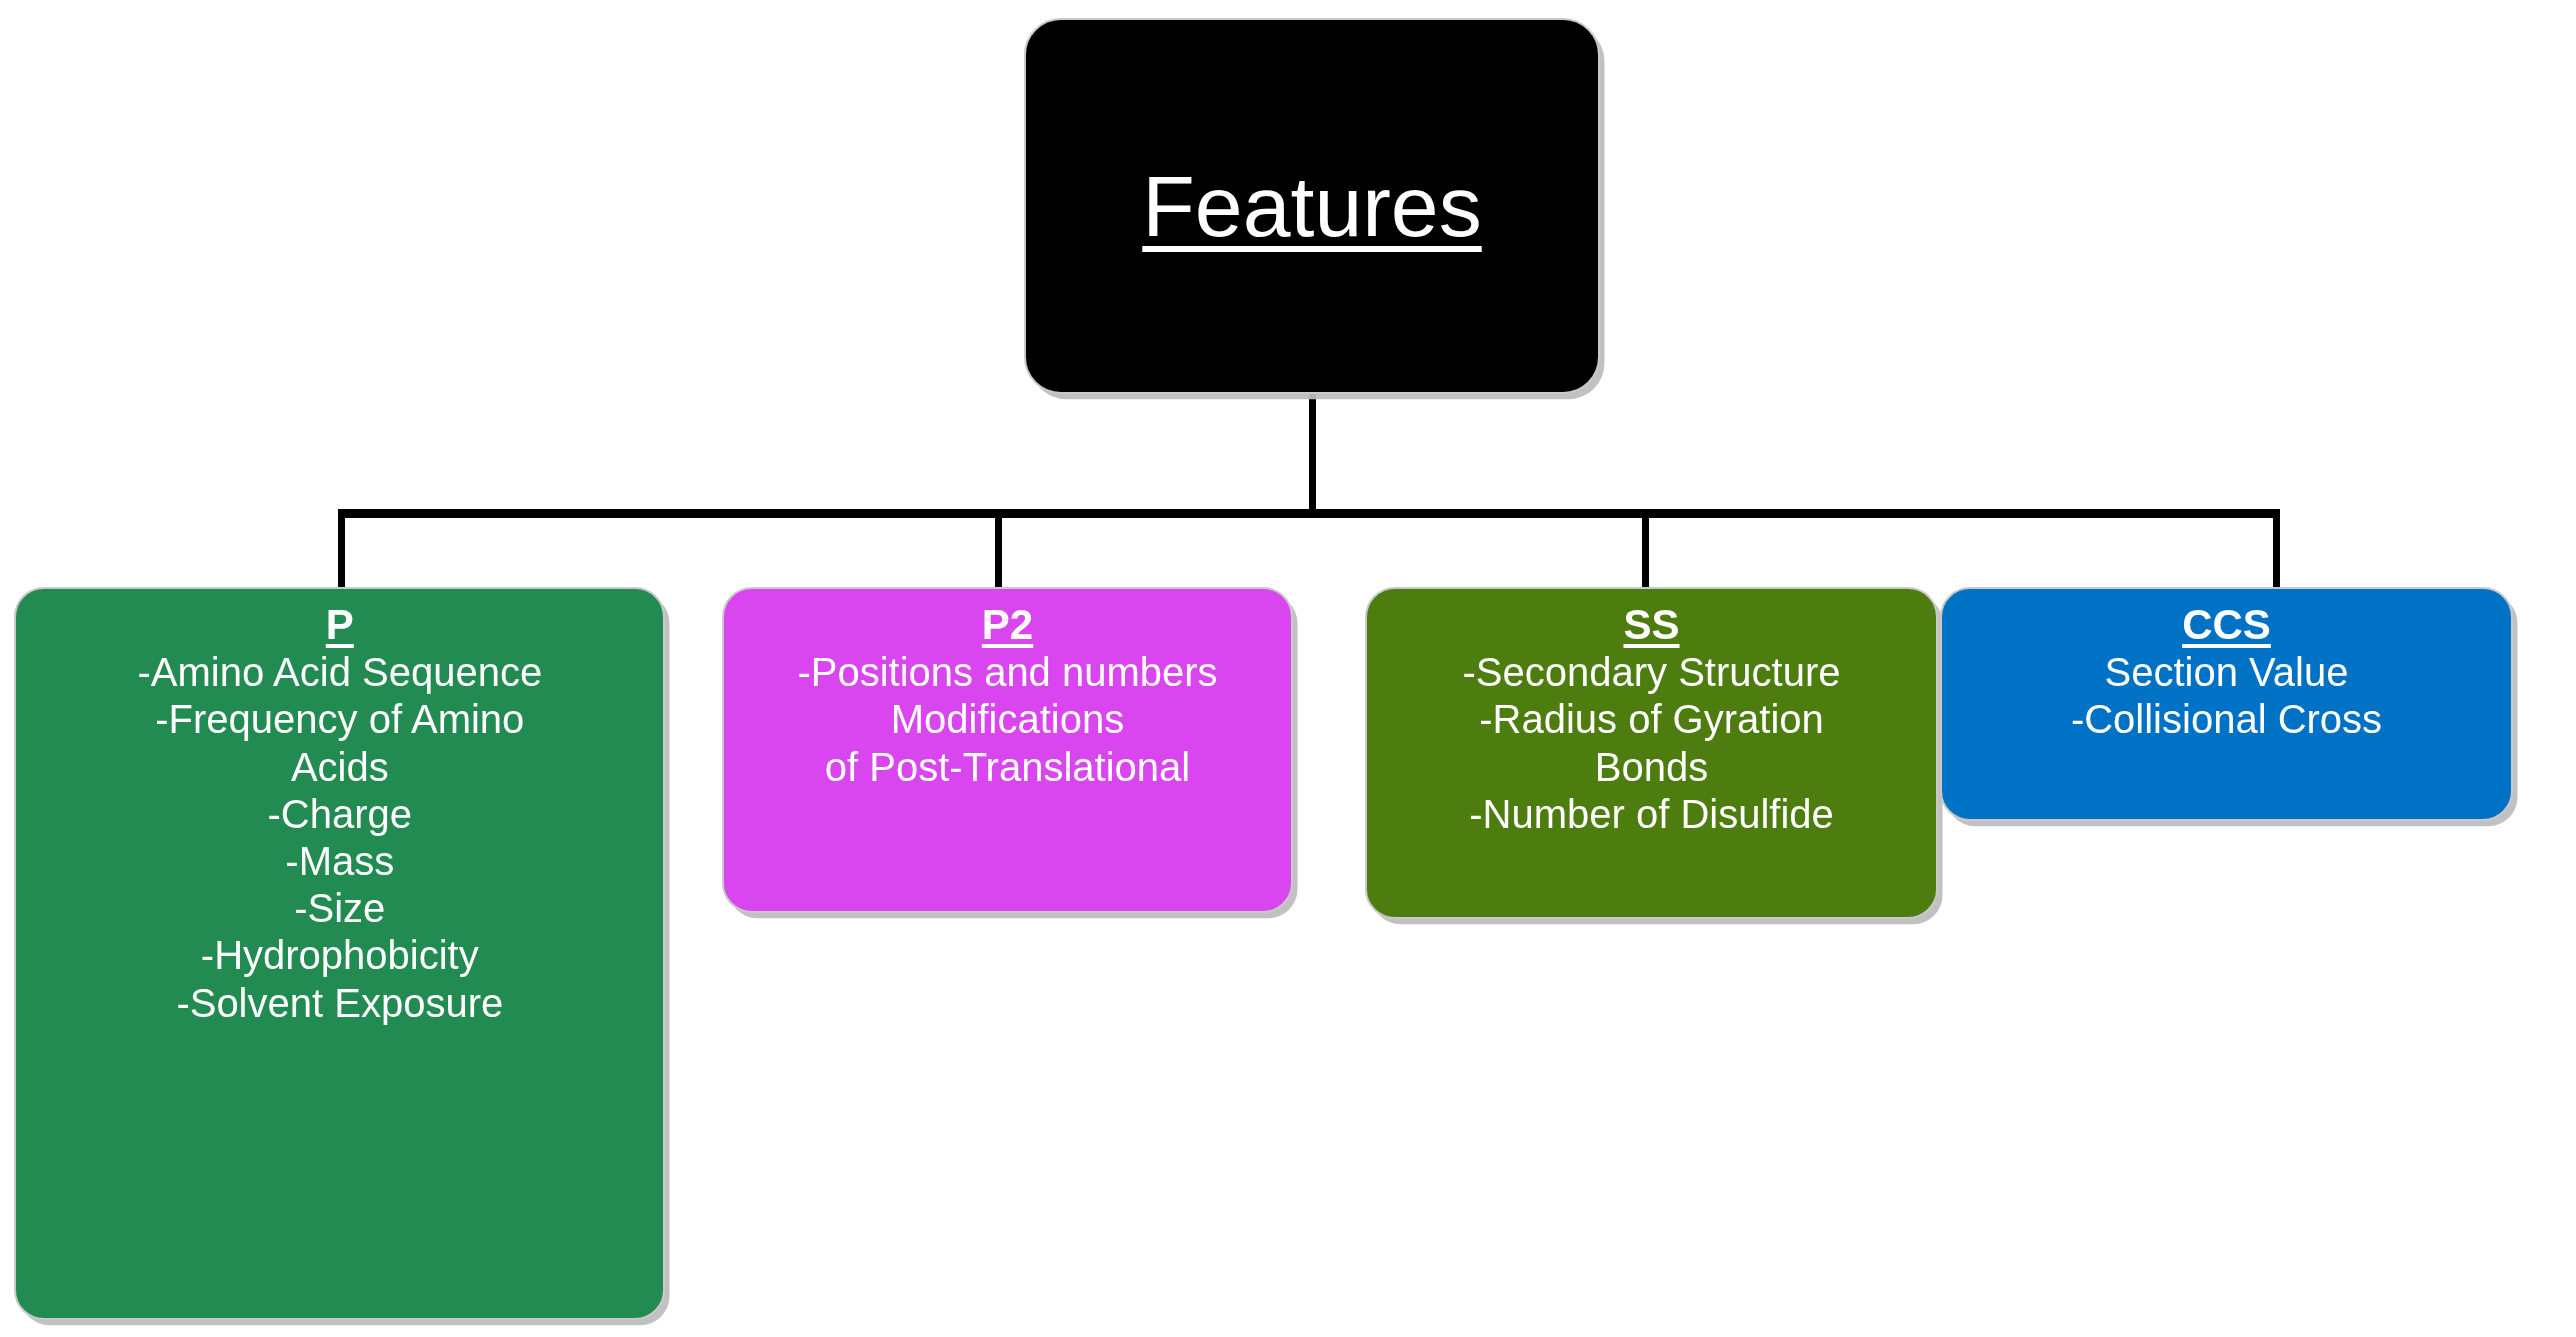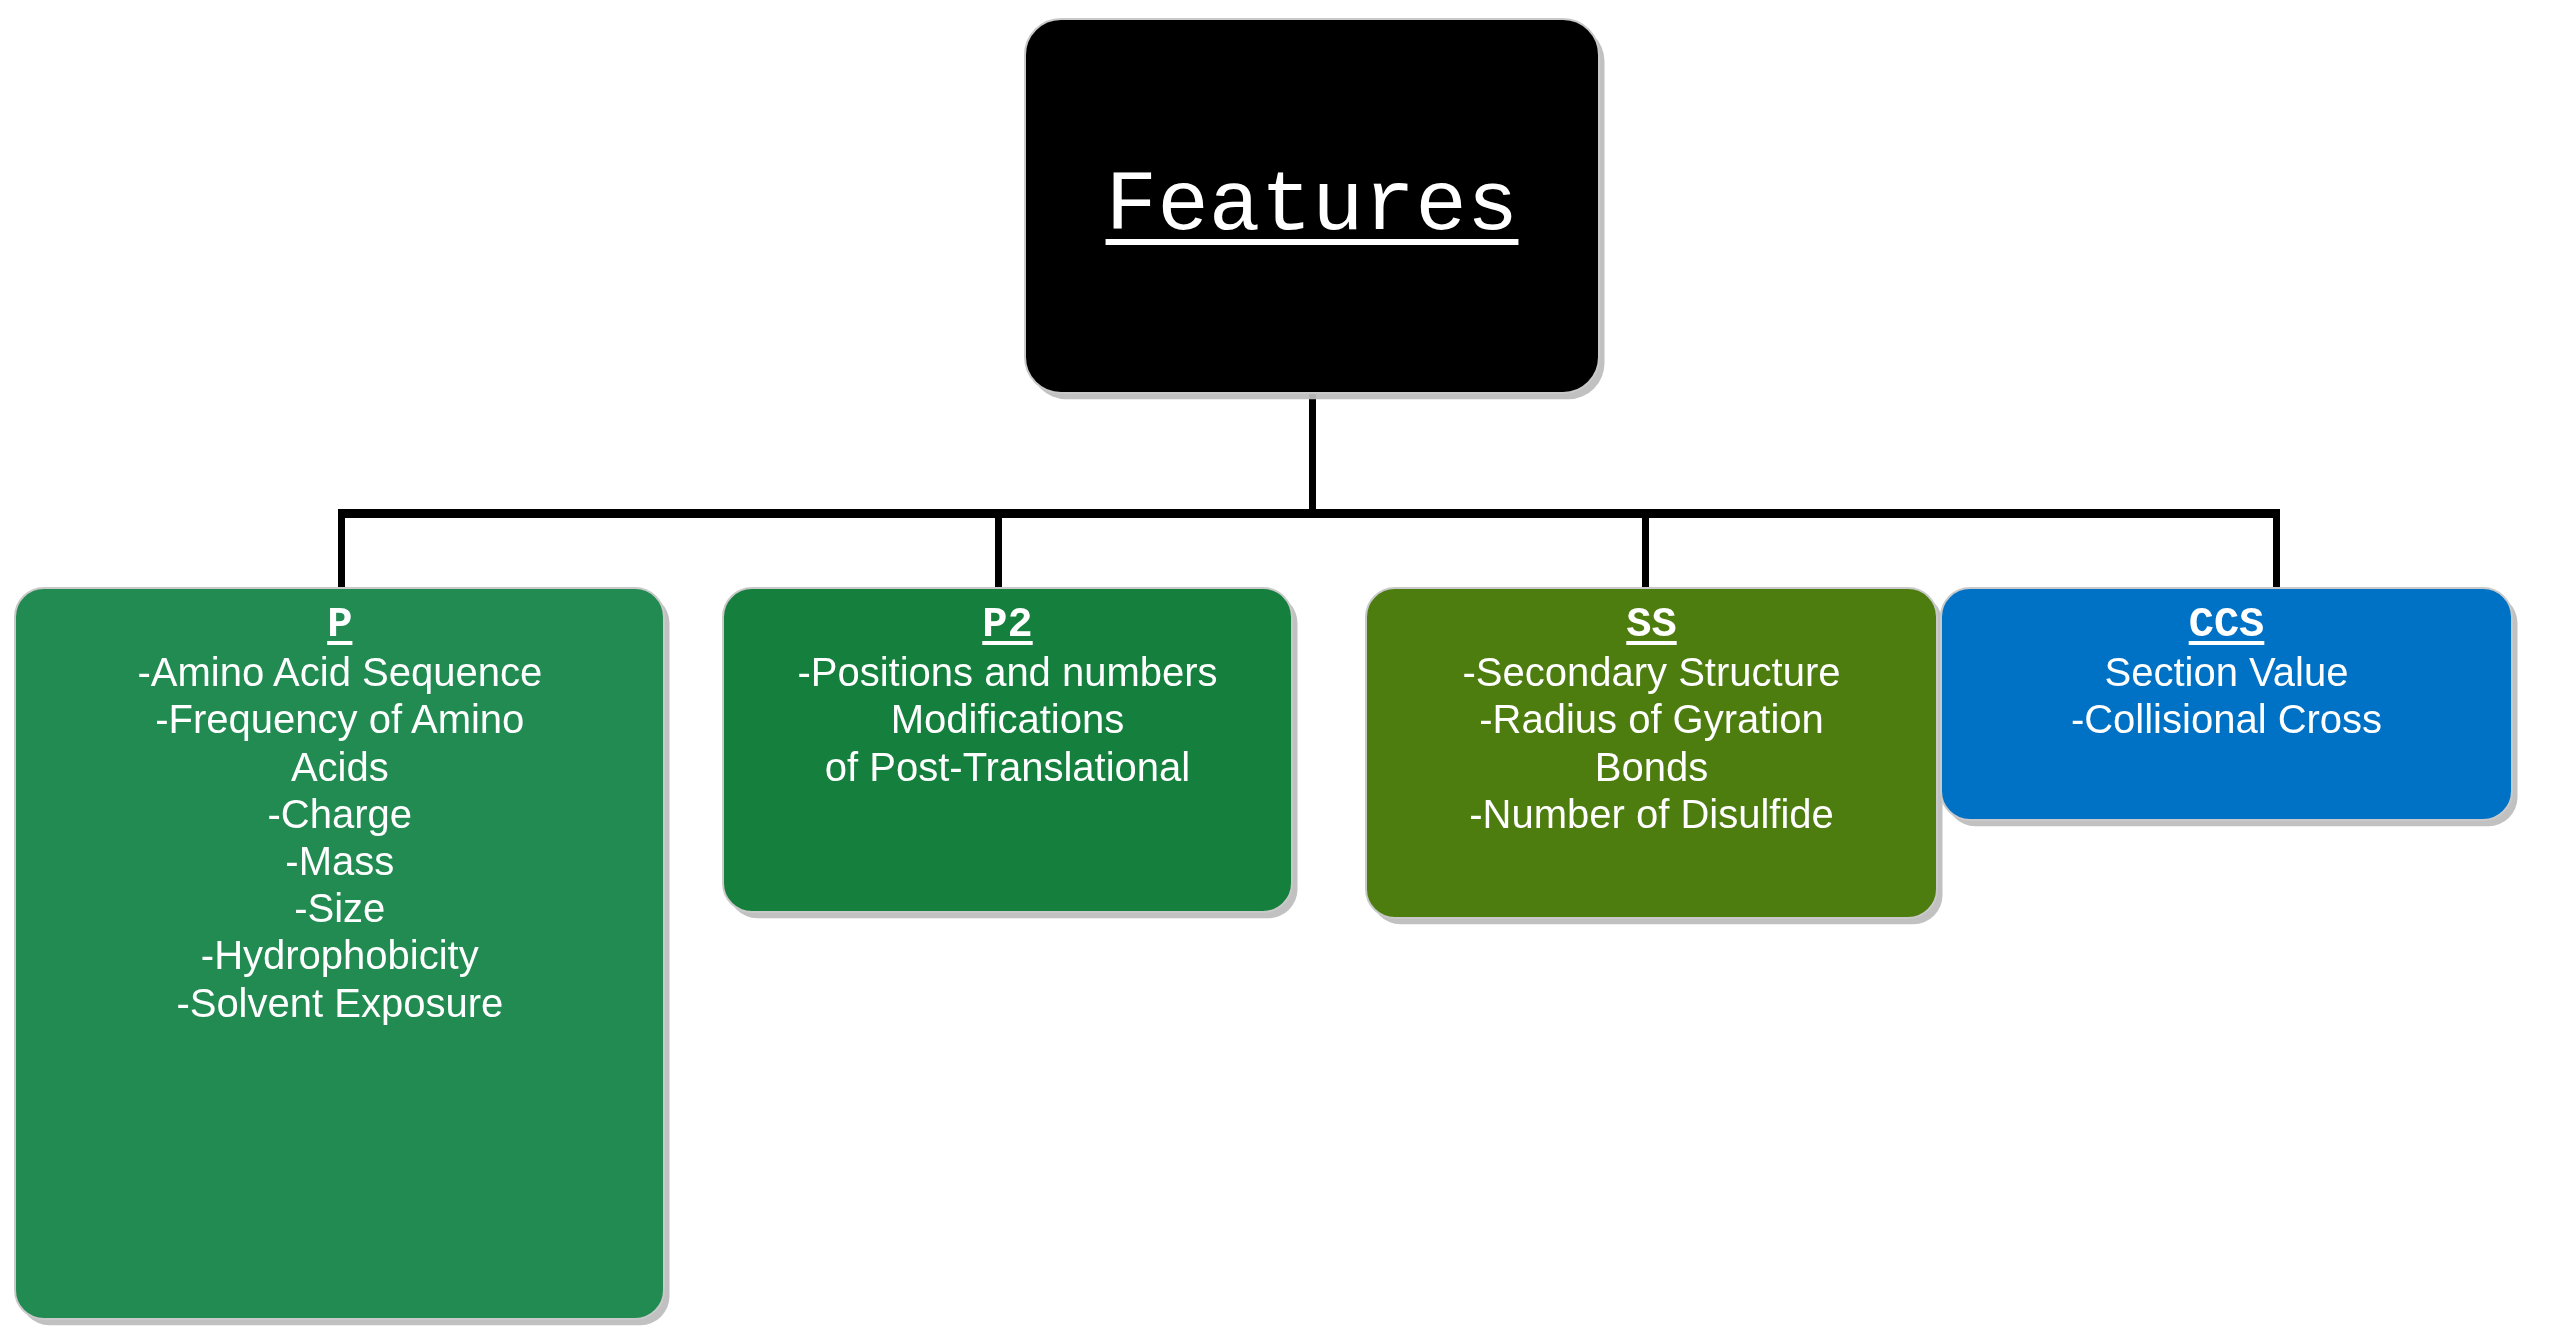--- a/index.html
+++ b/index.html
@@ -41,21 +41,20 @@
     justify-content: center;
     border-radius: 37px;
   }
 
   .node-title {
     font-weight: bold;
     text-decoration: underline;
     text-underline-offset: 5.4px;
     text-decoration-thickness: 3.6px;
     line-height: 1.05;
-    font-family: Liberation Mono, monospace;
   }
 
   .node-root .node-title {
     font-weight: normal;
     font-size: 86px;
     text-decoration-thickness: 6.2px;
     text-underline-offset: 9.8px;
     letter-spacing: 0px;
   }
 
@@ -70,21 +69,21 @@
     line-height: 1.18;
     padding: 0 14.3px 9px 14.3px;
     width: 100%;
     box-sizing: border-box;
   }
   .node-lines .ln { display: block; }
 
   
   #root-node      { left: 1024px; top: 18px;  width: 576px;  height: 376px; background: #000000; }
   #node-p         { left: 14.3px;   top: 587px; width: 651px;  height: 733px; background: #218B52; }
-  #node-p2        { left: 722px;  top: 587px; width: 571px;  height: 326px; background: #15803d; }
+  #node-p2        { left: 722px;  top: 587px; width: 571px;  height: 326px; background: #d946ef; }
   #node-ss        { left: 1365px; top: 587px; width: 573px;  height: 332px; background: #4d7c0f; }
   #node-ccs       { left: 1940px; top: 587px; width: 573px;  height: 234px; background: #0072C6; }
 
   
   #conn-root-stem { left: 1309px; top: 392px; width: 7.1px;  height: 124px; }
   #conn-bus       { left: 338px;  top: 509px; width: 1942px; height: 9px; }
   #conn-drop-1    { left: 338px;  top: 509px; width: 7.1px;  height: 80px; }
   #conn-drop-2    { left: 995px; top: 509px; width: 7.1px;  height: 80px; }
   #conn-drop-3    { left: 1642px; top: 509px; width: 7.1px;  height: 80px; }
   #conn-drop-4    { left: 2273px; top: 509px; width: 7.1px;  height: 80px; }

